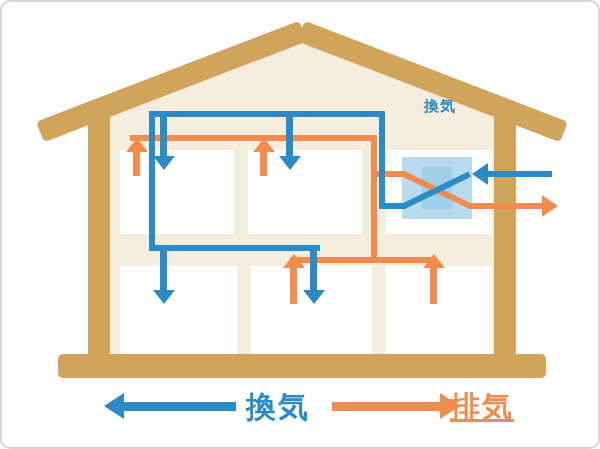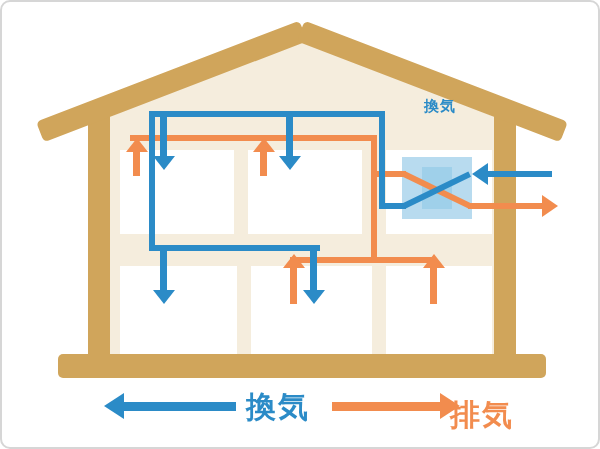--- a/index.html
+++ b/index.html
@@ -86,16 +86,16 @@
   <div class="abs sys-label" style="left:392px;top:96px;width:92px;">
     <span>換気</span><br>
   </div>
 
   <div class="abs" style="left:0;top:380px;width:600px;height:50px;">
     <div class="abs tri tri-left-b-lg" style="left:102px;top:11px;"></div>
     <div class="abs pipe-b" style="left:122px;top:20px;width:112px;height:9px;"></div>
     <div class="abs legend-label-b" style="left:244px;top:5px;">換気</div>
     <div class="abs pipe-o" style="left:330px;top:20px;width:108px;height:9px;"></div>
     <div class="abs tri tri-right-o-lg" style="left:438px;top:11px;"></div>
-    <div class="abs legend-label-o" style="left:448px;top:13px;">排気</div>
+    <div class="abs legend-label-o" style="left:448px;top:5px;text-decoration:underline;">排気</div>
   </div>
 
 </div>
 
 </body></html>

